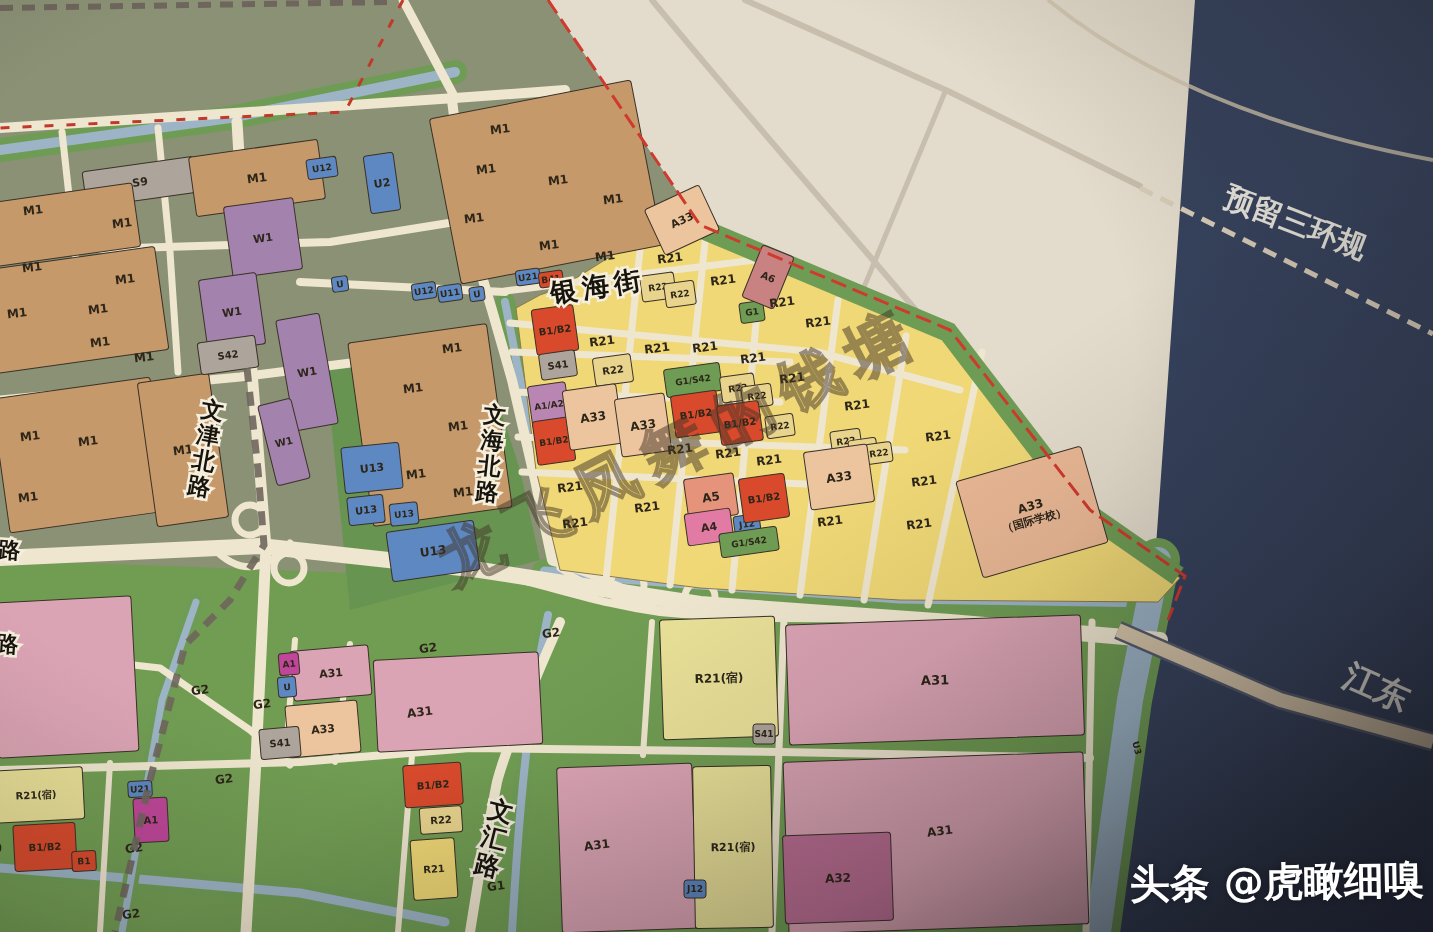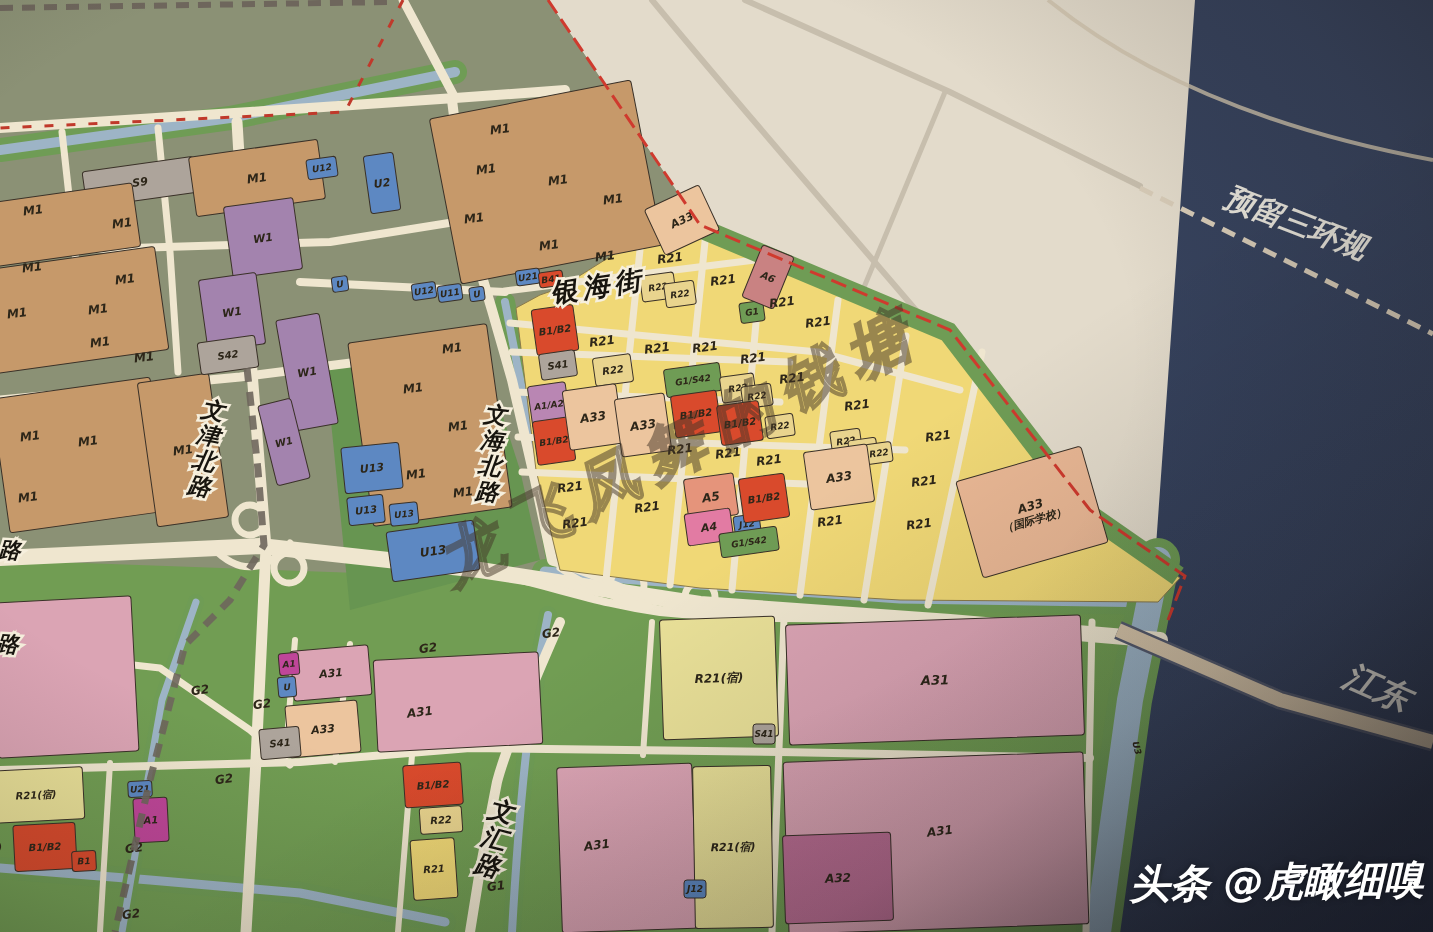--- a/index.html
+++ b/index.html
@@ -1,17 +1,17 @@
 <!DOCTYPE html>
 <html><head>
 <meta charset="utf-8">
 <style>
   html,body{margin:0;padding:0;background:#1c1d24;}
   #stage{position:relative;width:1433px;height:932px;overflow:hidden;
-         font-family:"DejaVu Sans","Liberation Sans",sans-serif;font-style:italic;}
+         font-family:"DejaVu Sans","Liberation Sans",sans-serif;}
   svg{display:block}
   .zlbl{font-weight:bold;fill:#2d2619;}
   .street{font-weight:bold;fill:#17140e;stroke:#f6efdd;stroke-width:5px;
           paint-order:stroke;font-family:"DejaVu Sans",sans-serif;}
   .navytxt{fill:#e9e6dd;font-weight:bold;font-family:"DejaVu Sans",sans-serif;}
   .wm-map{fill:none;stroke:rgba(66,52,38,.5);stroke-width:2px;font-weight:bold;
           letter-spacing:14px;font-family:"DejaVu Sans",sans-serif;}
   .wm-photo{fill:#ffffff;font-weight:bold;font-family:"DejaVu Sans",sans-serif;
             text-shadow:0 0 6px rgba(0,0,0,.4);}
   .rd{stroke:#efe6cf;fill:none;stroke-linecap:round;stroke-linejoin:round;}

